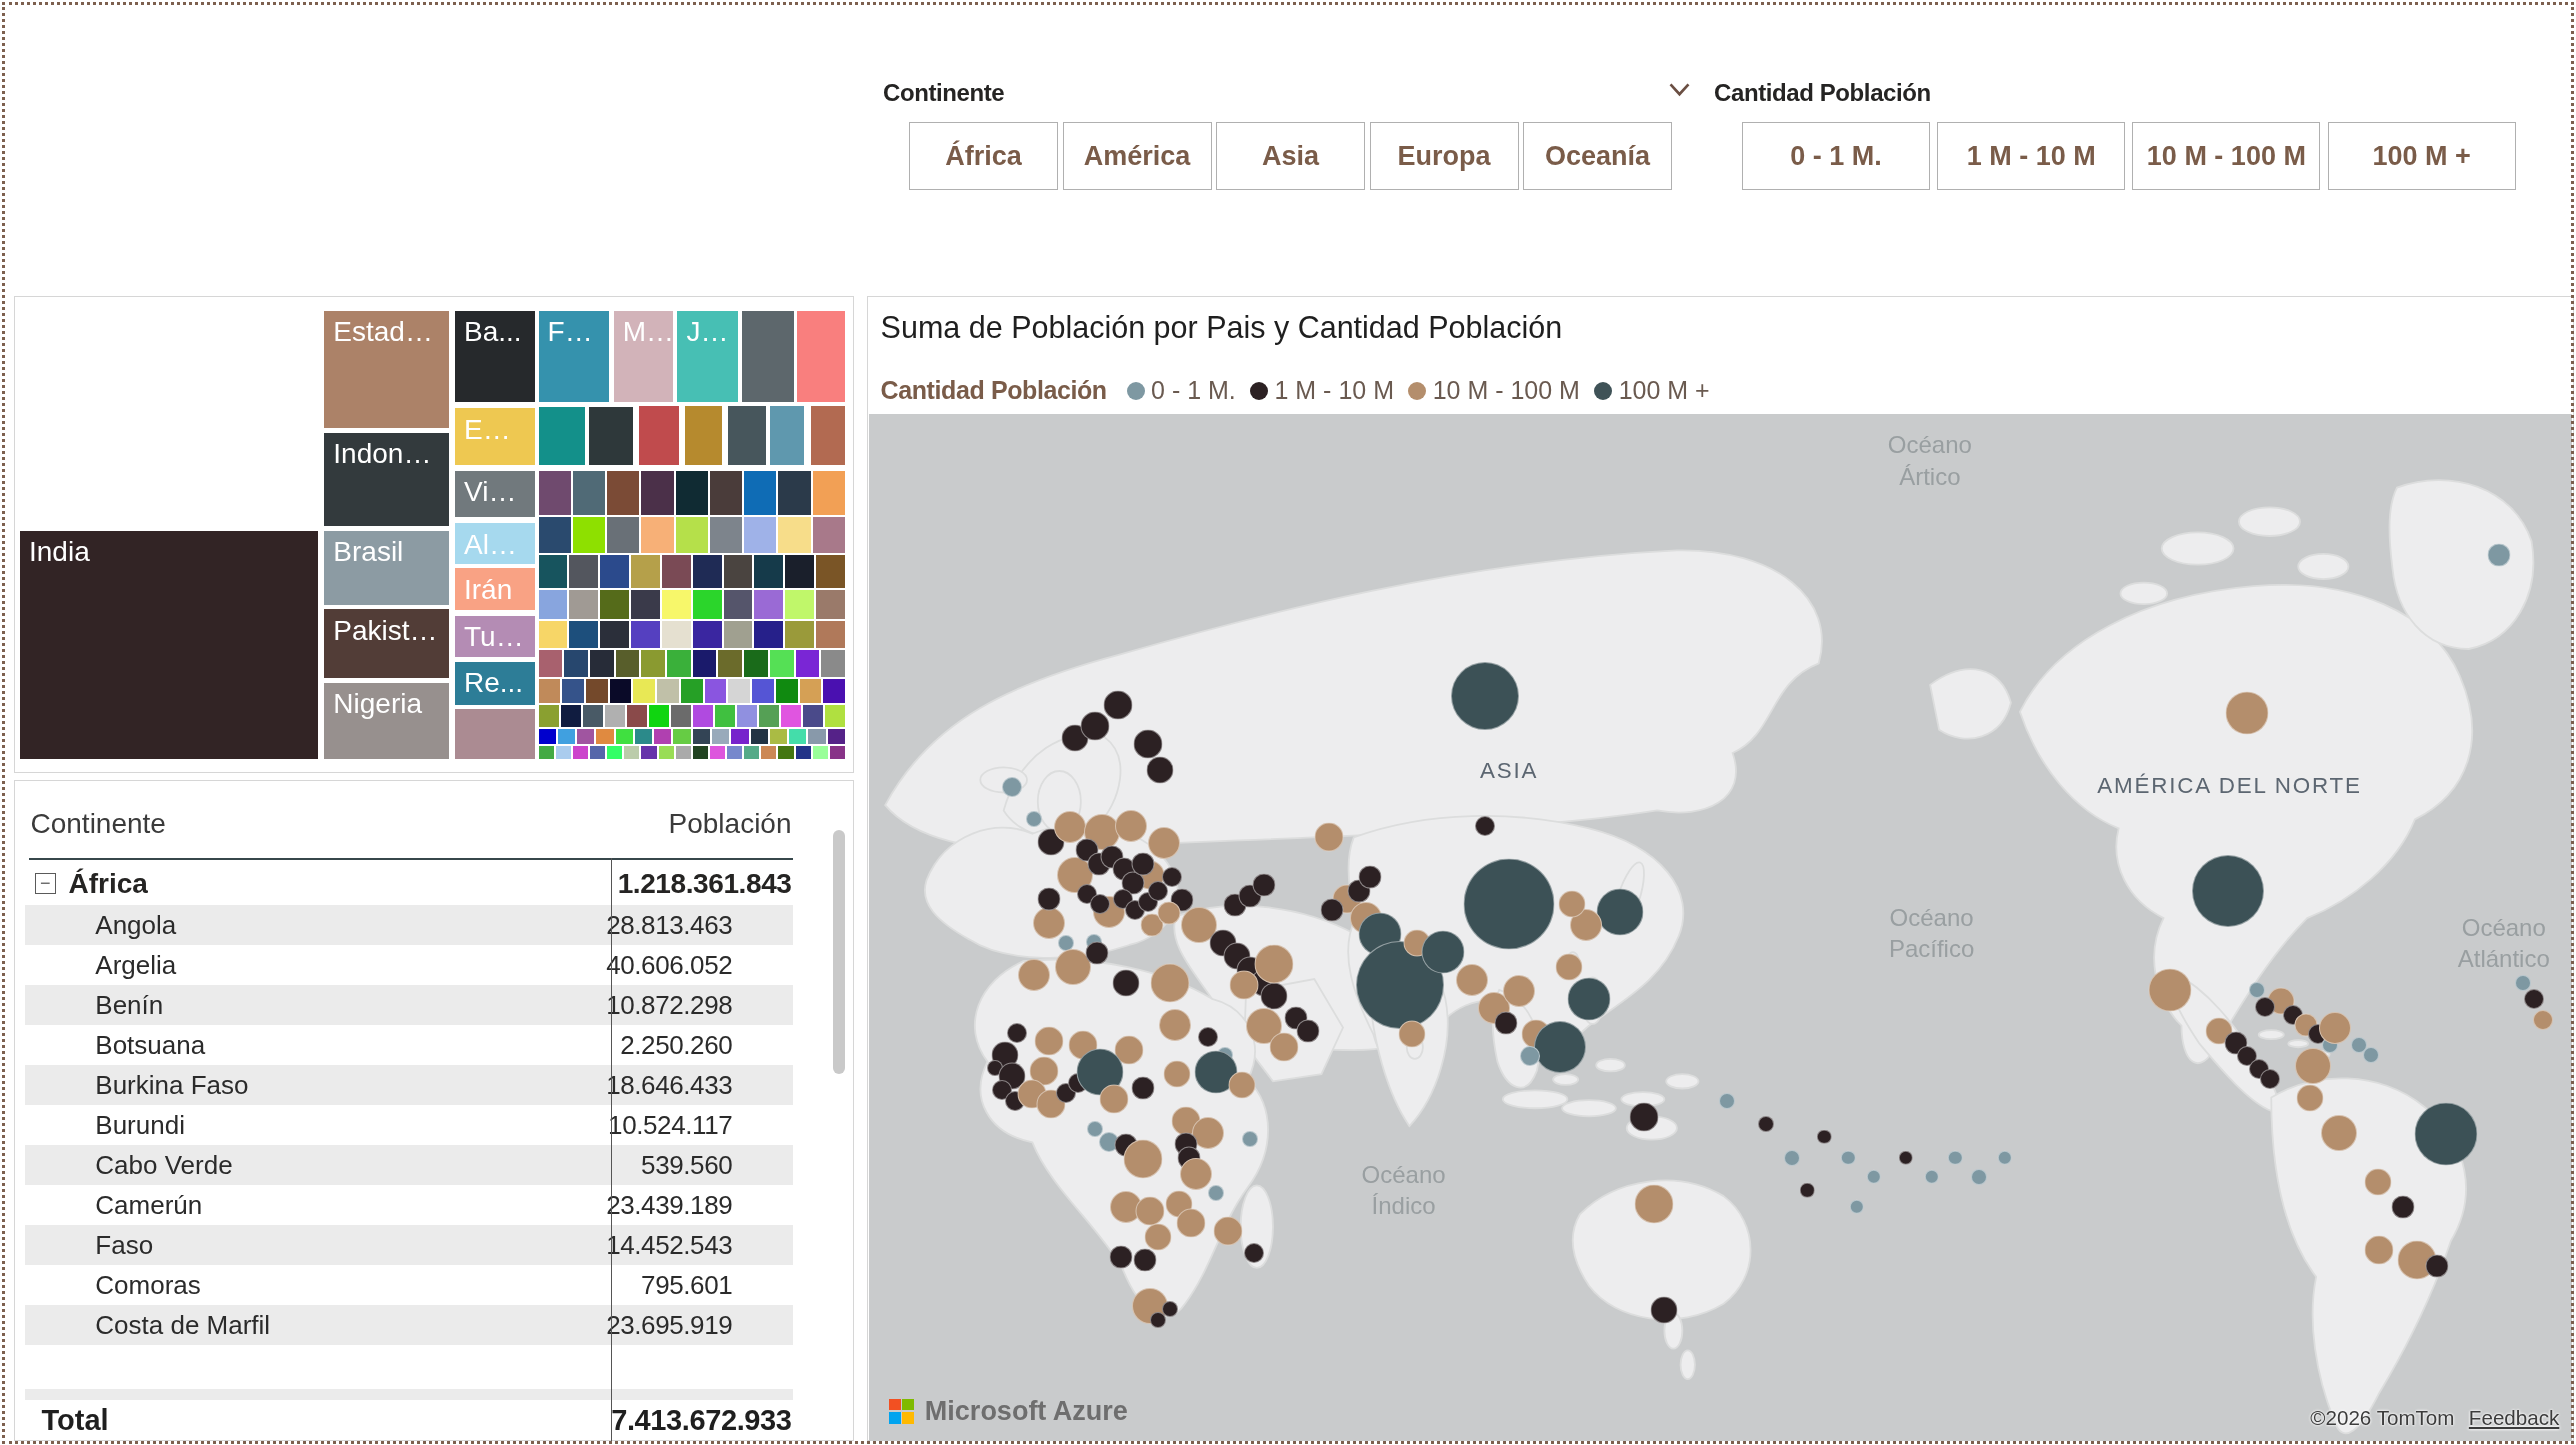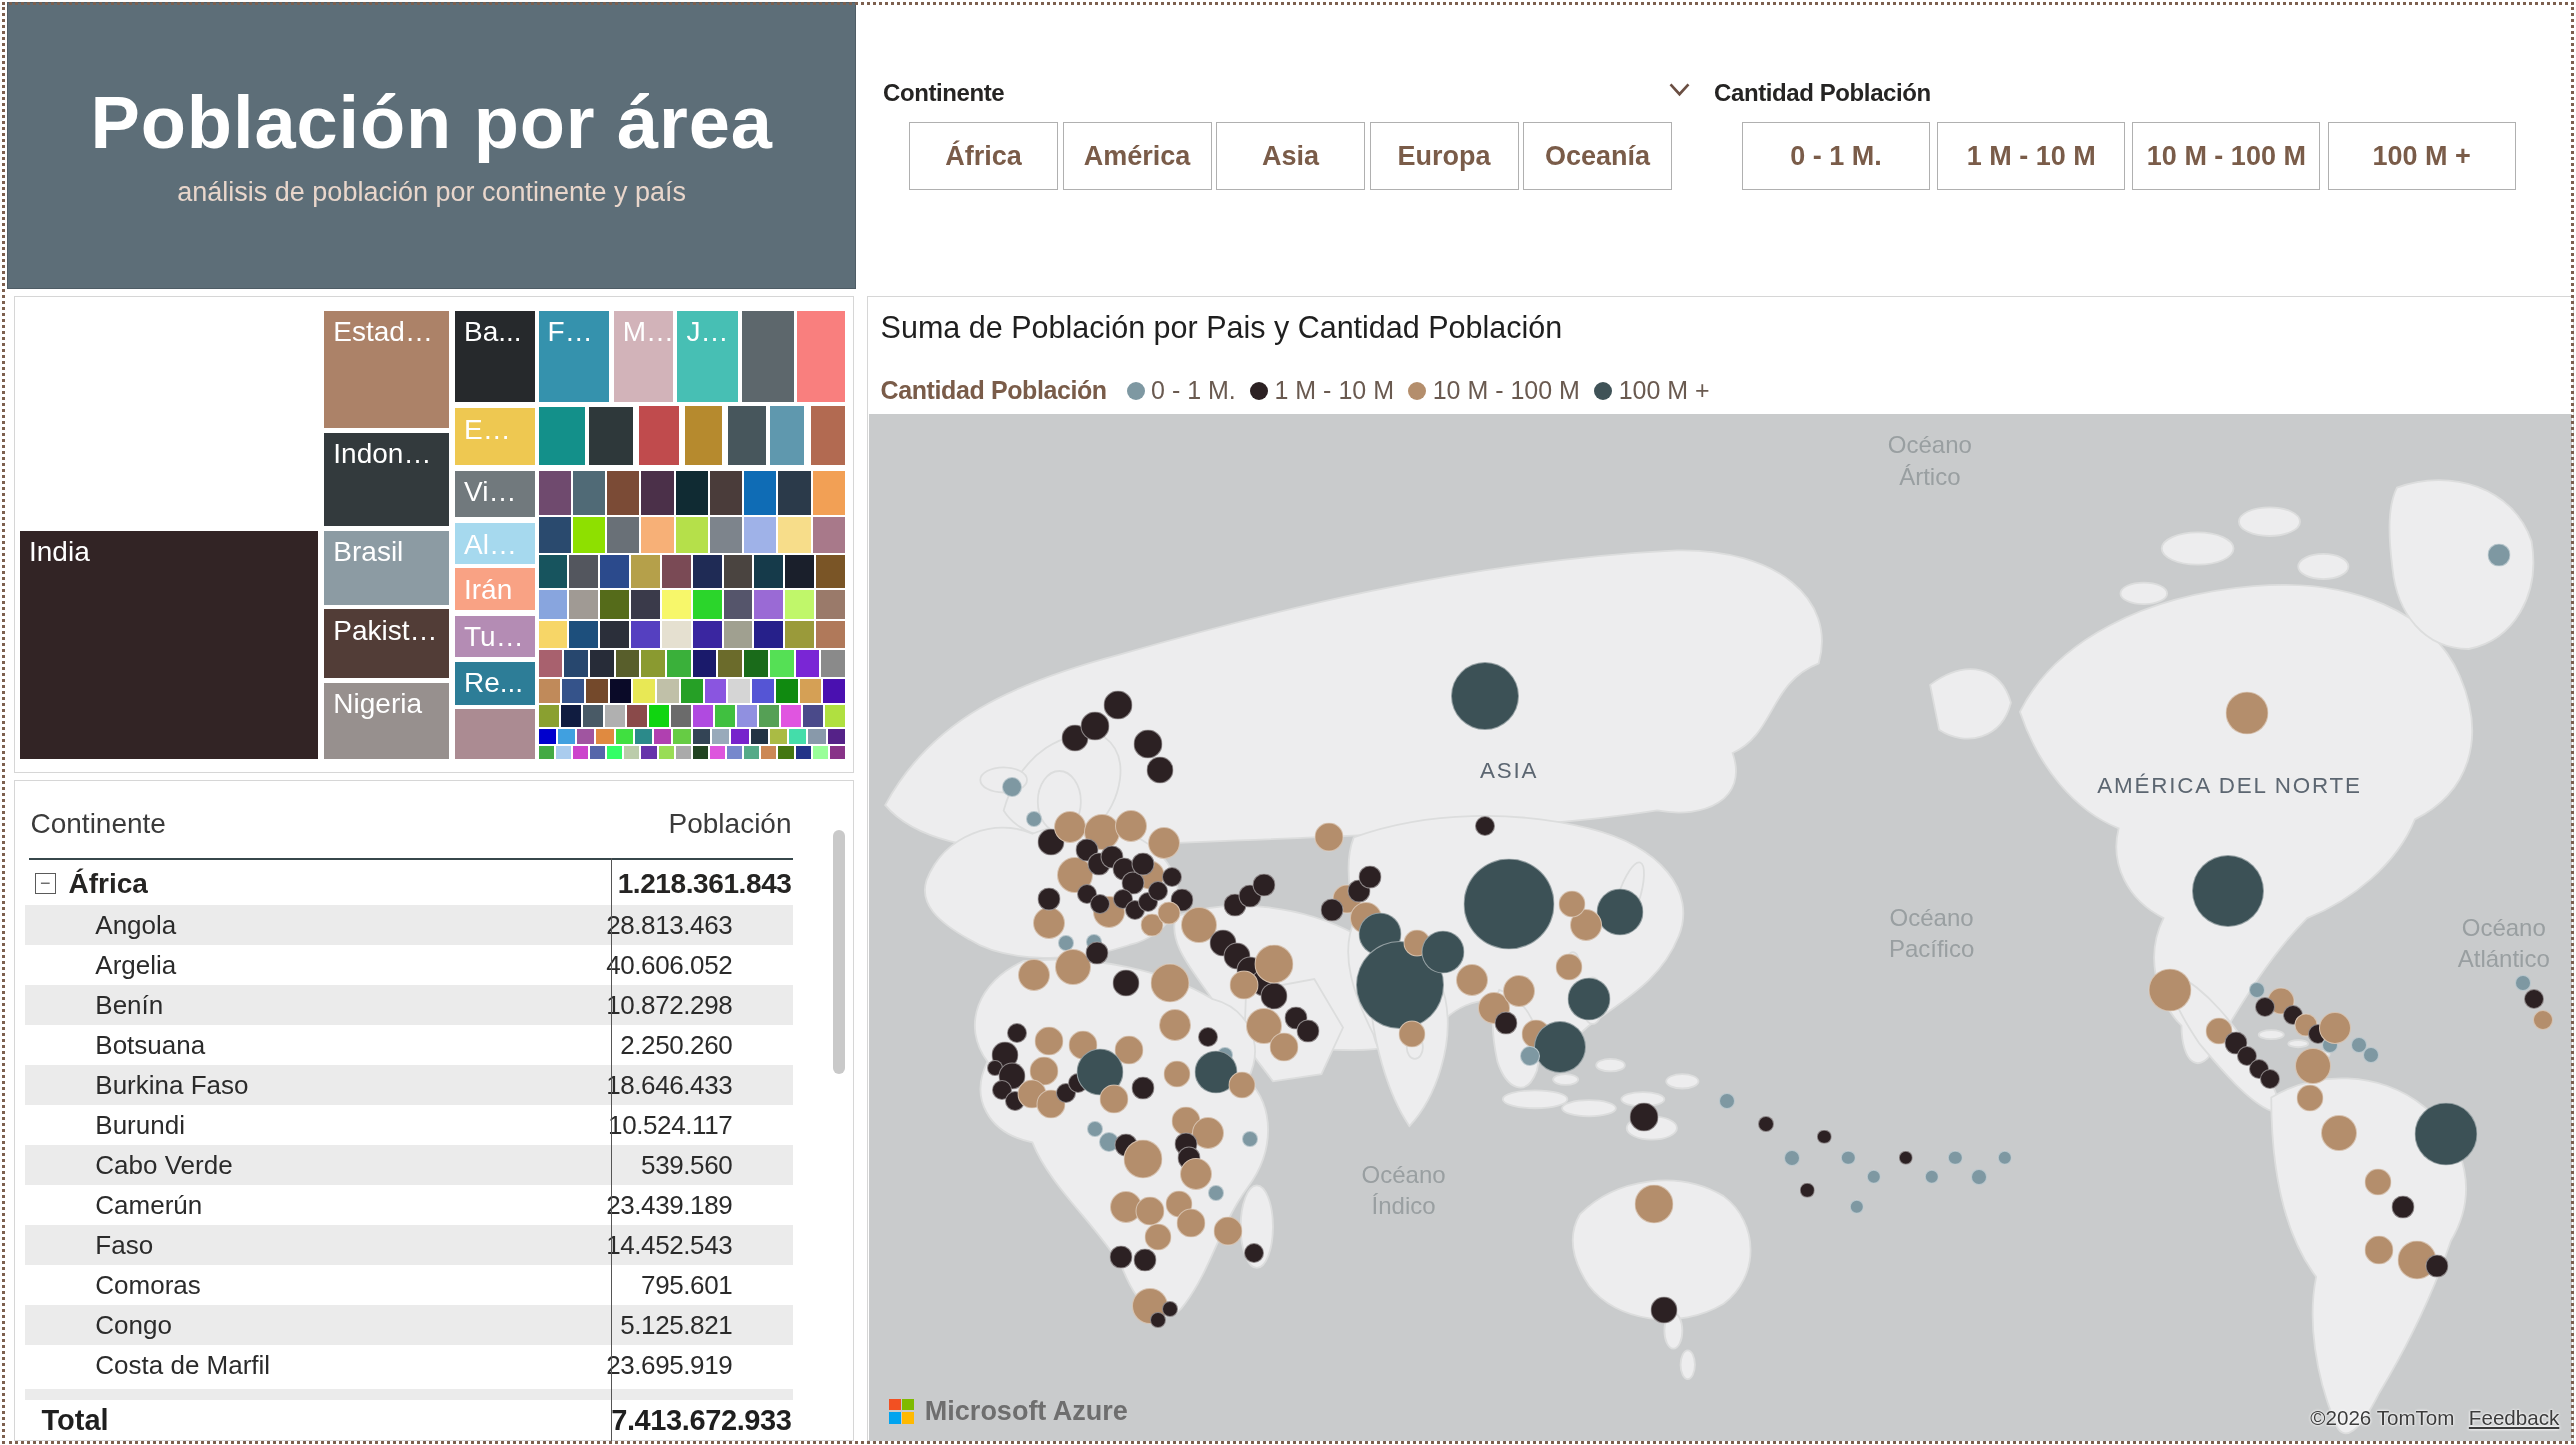--- a/index.html
+++ b/index.html
@@ -74,24 +74,20 @@
   .map-copy{position:absolute;right:12.6px;bottom:10.8px;font-size:20.6px;color:#3c3c3c;z-index:6;
     text-shadow:0 0 2.7px #fff,0 0 2.7px #fff;}
   .map-copy .feedback{margin-left:14.4px;text-decoration:underline;cursor:pointer;}
 </style>
 </head>
 <body>
 
 <div class="page">
   <div class="page-border"></div>
 
-  <div class="card header-card">
-    <div class="header-title">Población por área</div>
-    <div class="header-subtitle">análisis de población por continente y país</div>
-  </div>
 
   <div class="slicer-label" style="left:883px;top:79px;">Continente</div>
   <div class="slicer-buttons" id="continent-buttons" style="left:909px;top:122px;gap:4.5px;">
       <div class="slicer-btn" style="width: 149px;">África</div>
       <div class="slicer-btn" style="width: 149px;">América</div>
       <div class="slicer-btn" style="width: 149px;">Asia</div>
       <div class="slicer-btn" style="width: 149px;">Europa</div>
       <div class="slicer-btn" style="width: 149px;">Oceanía</div>
     </div>
   <span class="chevron-icon">
@@ -358,24 +354,20 @@
           <span class="name">Camerún</span>
           <span class="val">23.439.189</span>
         </div>
         <div class="row-item">
           <span class="name">Faso</span>
           <span class="val">14.452.543</span>
         </div>
         <div class="row-item">
           <span class="name">Comoras</span>
           <span class="val">795.601</span>
-        </div>
-        <div class="row-item">
-          <span class="name">Congo</span>
-          <span class="val">5.125.821</span>
         </div>
         <div class="row-item">
           <span class="name">Costa de Marfil</span>
           <span class="val">23.695.919</span>
         </div>
       </div>
     <div class="partial-row"></div>
     <div class="tbl-row total-row">
       <span class="total-label">Total</span>
       <span class="total-value">7.413.672.933</span>

